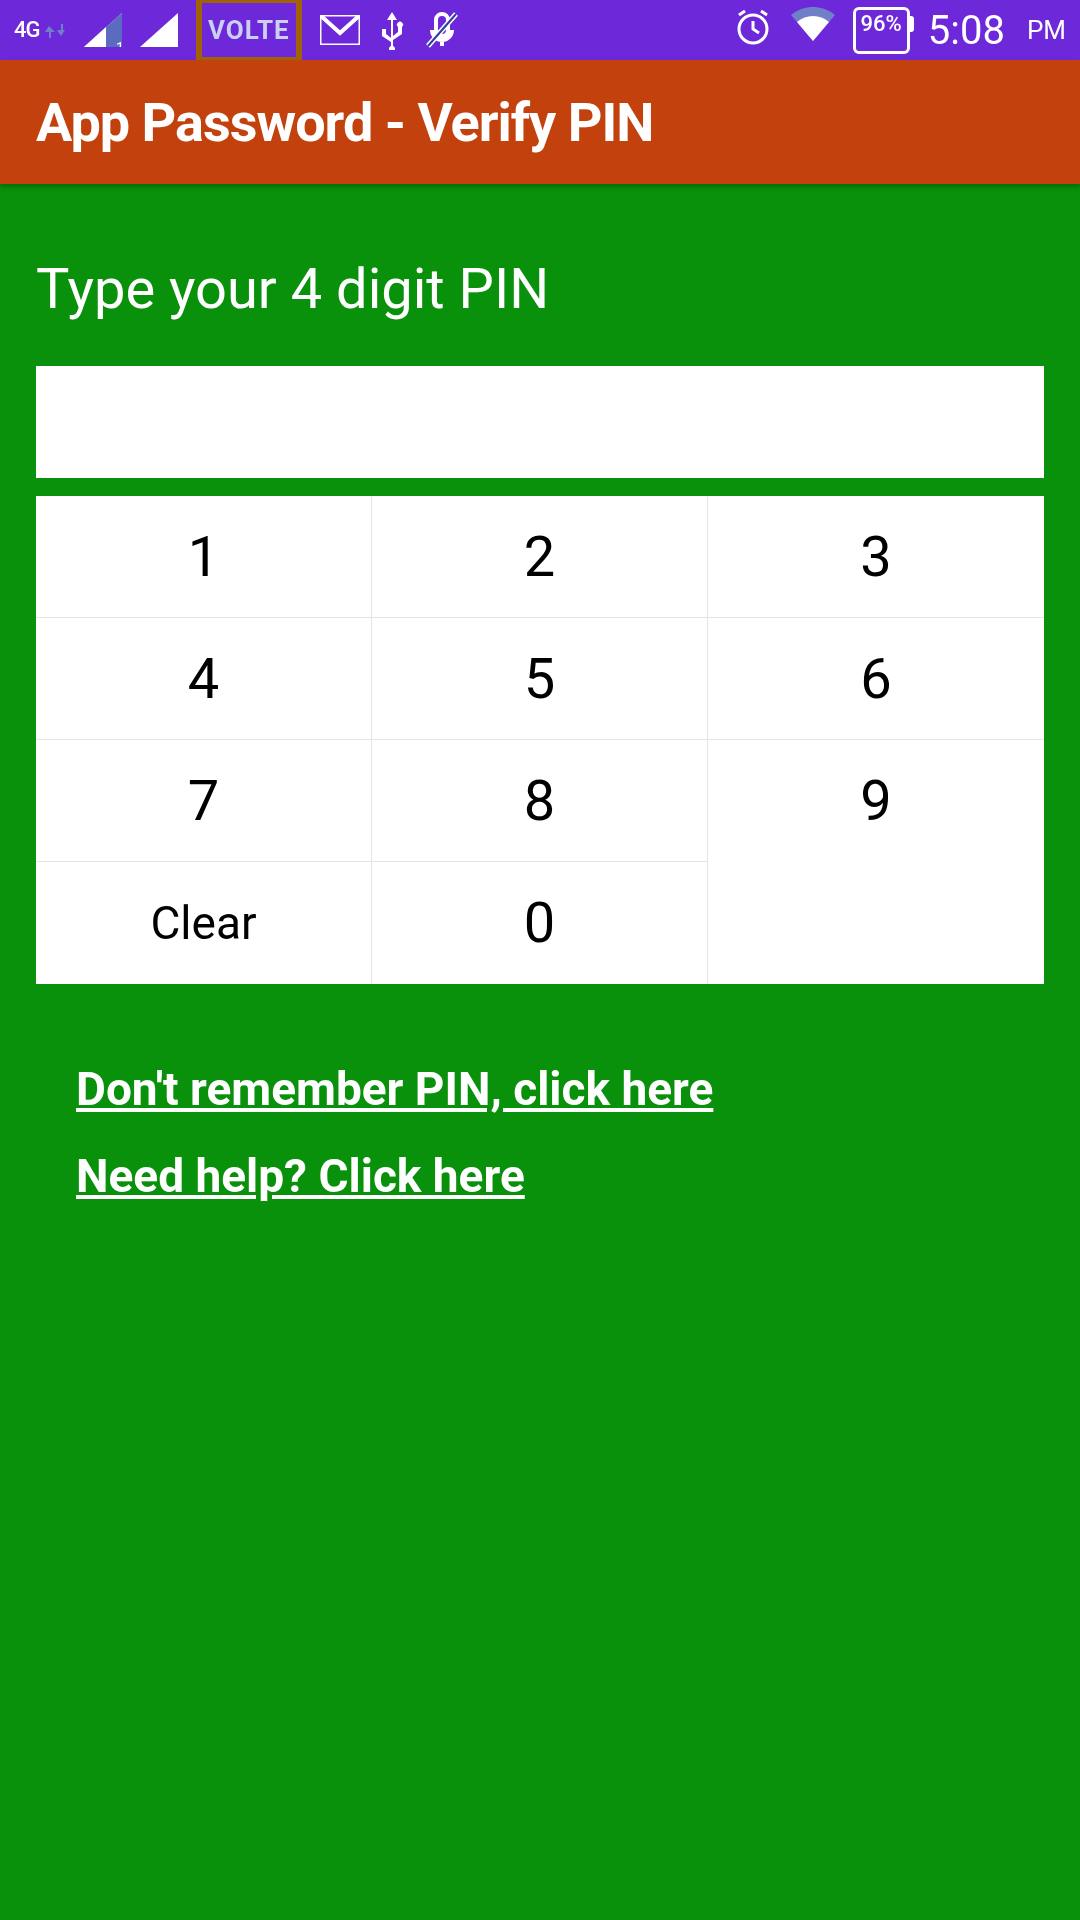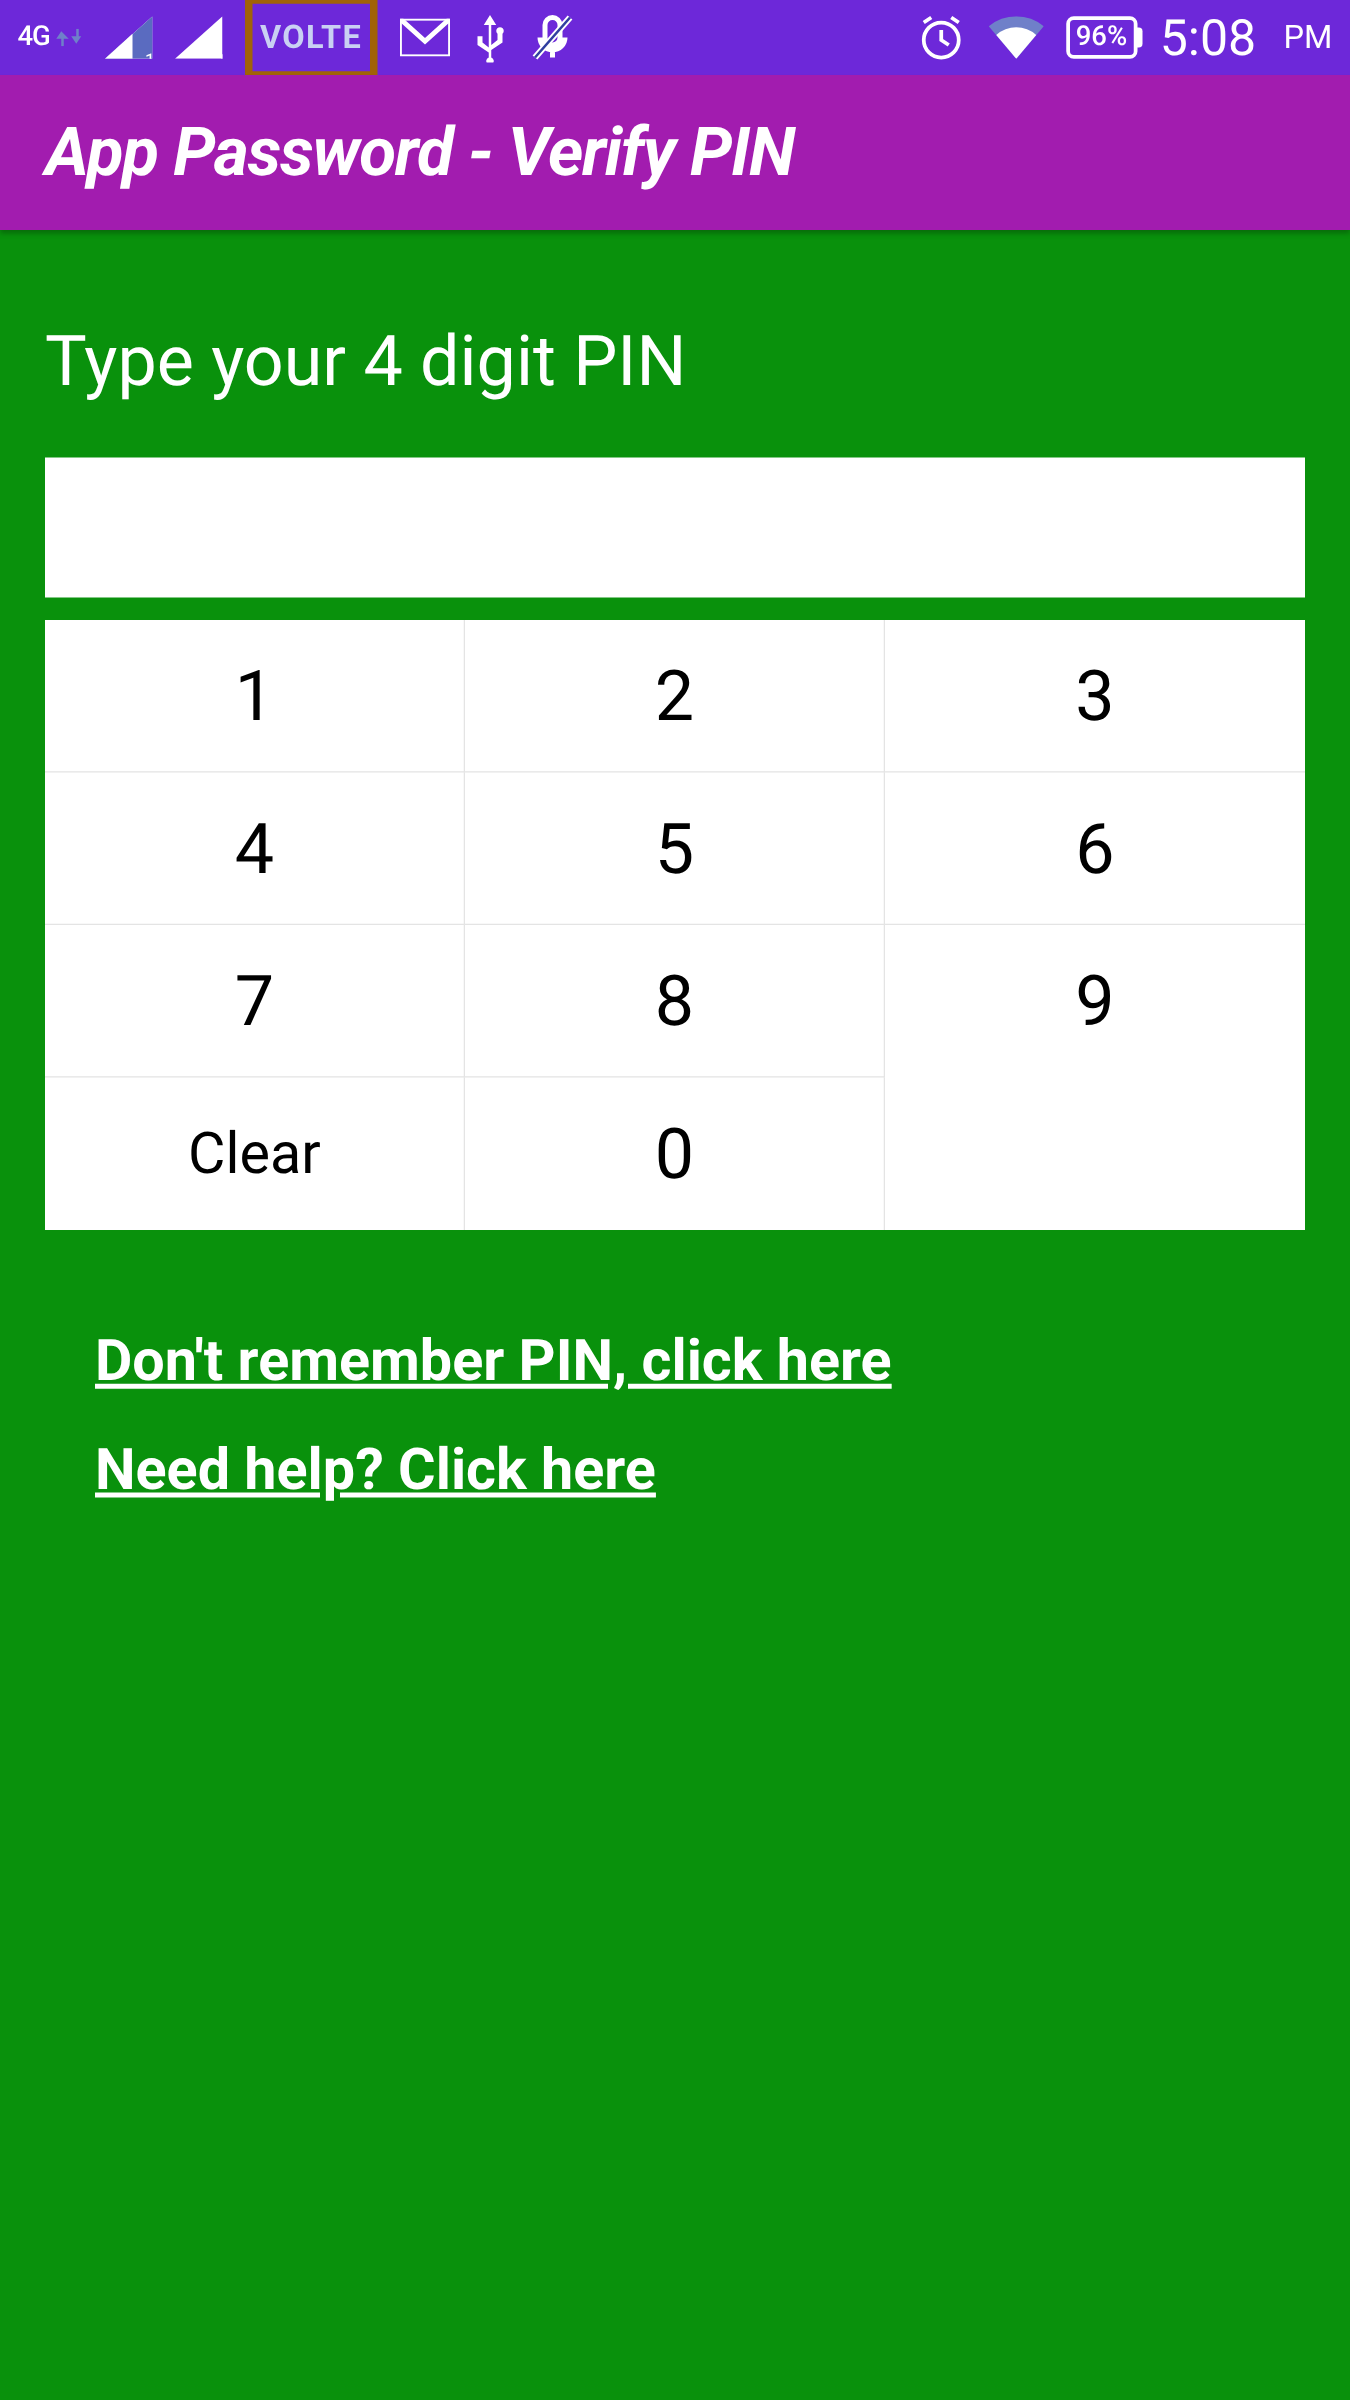--- a/index.html
+++ b/index.html
@@ -5,43 +5,42 @@
   * { margin:0; padding:0; box-sizing:border-box; }
   html,body { width:1080px; height:1920px; overflow:hidden; font-family: Roboto, "Helvetica Neue", Arial, sans-serif; }
   body { background:#09910c; display:flex; flex-direction:column; }
 
   .status-bar {
     height:60px; background:#6d28d9; color:#fff;
     display:flex; align-items:center; padding:0 14px;
     font-size:34px;
   }
   .status-left { display:flex; align-items:center; gap:18px; }
-  .status-right { margin-left:auto; display:flex; align-items:center; gap:18px; }
+  .status-right { margin-left:auto; display:flex; gap:18px; }
   .status-icon svg { display:block; }
   .net-label { font-size:22px; font-weight:500; line-height:1; letter-spacing:-1px;}
   .volte-badge {
     border:6px solid #a16207; color:#c9d0f3; font-size:26px; font-weight:700;
     padding:12px 6px; letter-spacing:1px; border-radius:2px;
   }
   .battery-box {
     border:3px solid #fff; border-radius:6px; font-size:22px; padding:0px 5px;
     position:relative; line-height:28px; font-weight:500;
   }
   .battery-box::after{
     content:""; position:absolute; right:-7px; top:6px; width:5px; height:16px;
     background:#fff; border-radius:0 3px 3px 0;
   }
   .clock-text { font-size:40px; font-weight:400; }
   .clock-ampm { font-size:26px; margin-left:4px; font-weight:400; align-self:center; }
 
   .app-bar {
-    height:124px; background:#a21caf; color:#fff;
+    height:124px; background:#c2410c; color:#fff;
     display:flex; align-items:center; padding:0 36px;
     box-shadow: 0 3px 4px rgba(0,0,0,0.25);
-    font-style: italic;
   }
   .app-bar h1 { font-size:54px; font-weight:700; letter-spacing:-1px; }
 
   .content {
     flex:1; padding: 72px 36px 0 36px; color:#fff;
     display:flex; flex-direction:column;
   }
   .prompt { font-size:56px; font-weight:400; margin-bottom:44px; }
   .pin-field {
     background:#fff; height:112px; width:100%;

